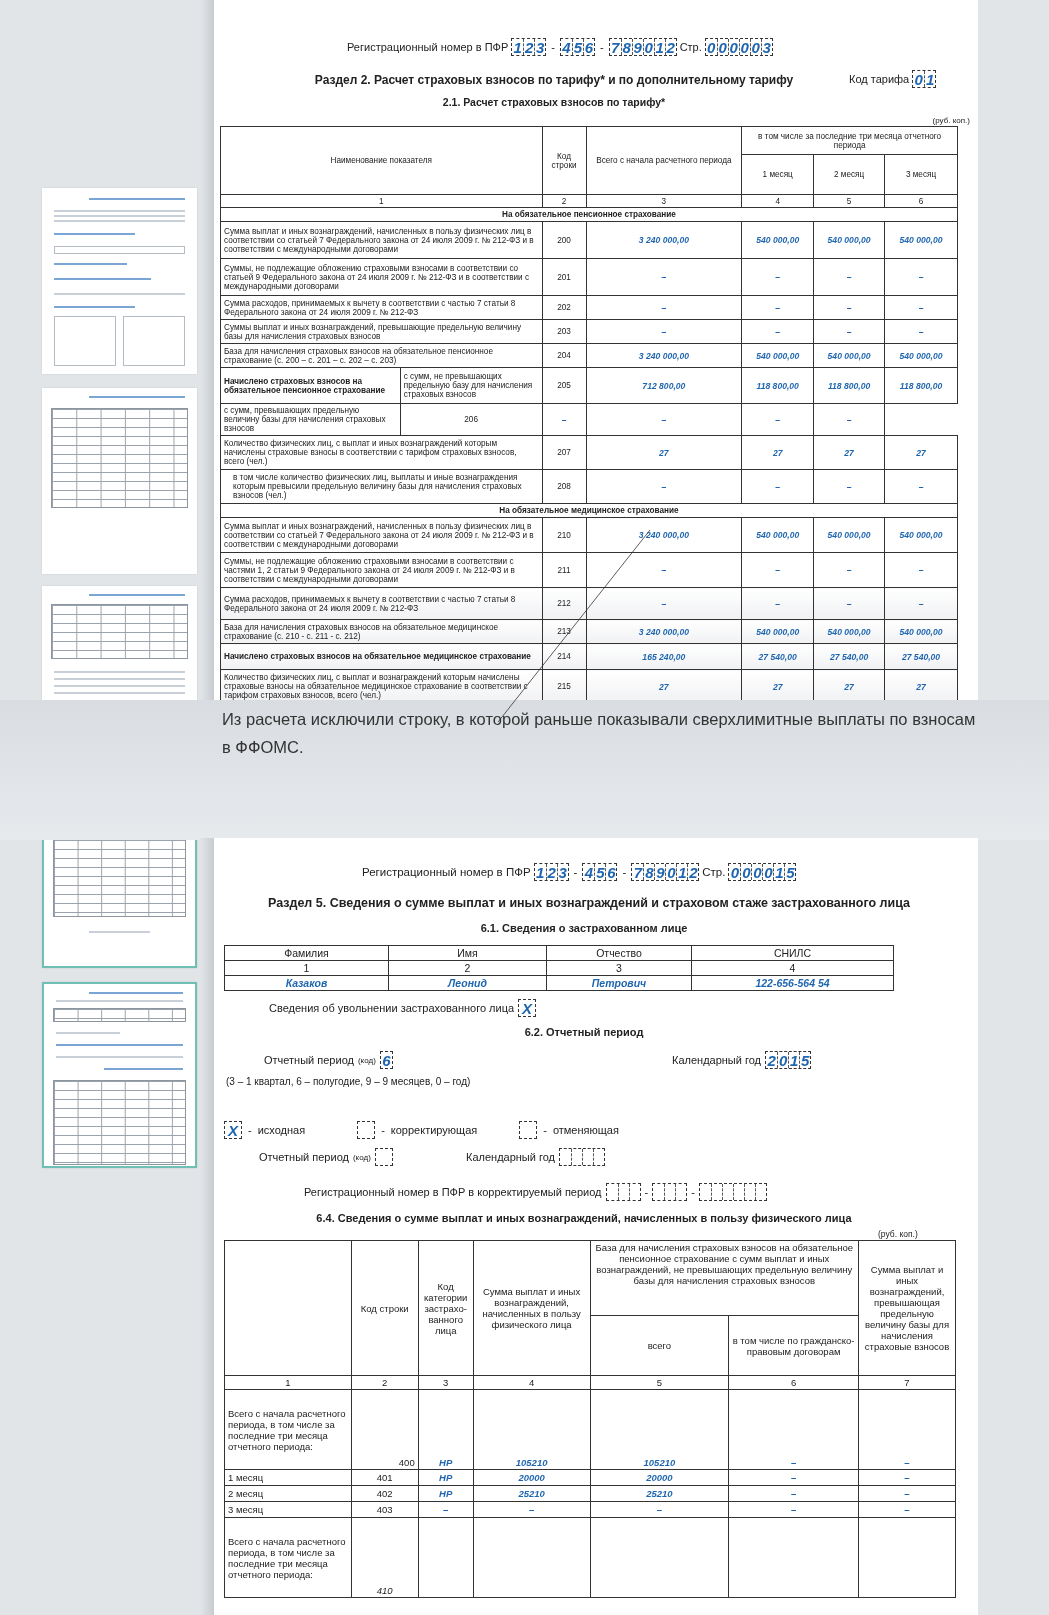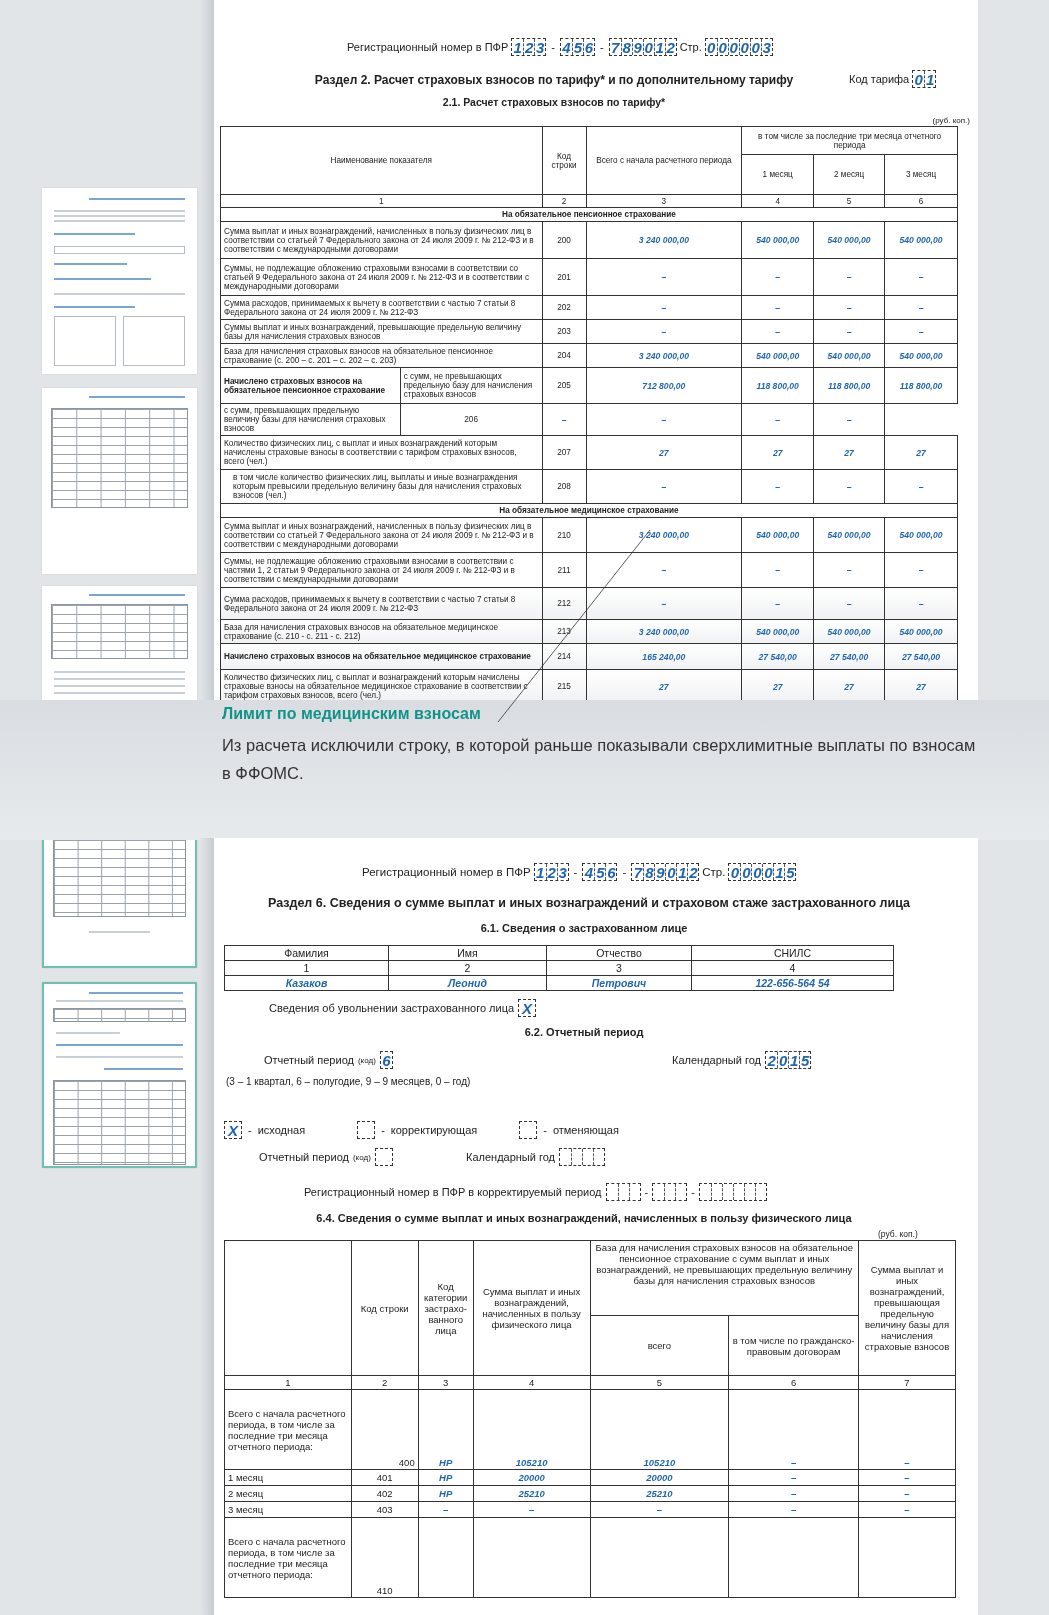--- a/index.html
+++ b/index.html
@@ -305,21 +305,20 @@
           <td class="v">27</td>
           <td class="v">27</td>
           <td class="v">27</td>
         </tr>
       </tbody>
   </table>
 </div>
 
 <div class="lower-shade"></div>
 <div class="callout">
-  <h3>Лимит по медицинским взносам</h3>
   <p>Из расчета исключили строку, в которой раньше показывали сверхлимитные выплаты по взносам в ФФОМС.</p>
 </div>
 <svg class="leader" width="1049" height="760">
   <line x1="650" y1="530" x2="498" y2="722" stroke="#333" stroke-width="0.8"></line>
 </svg>
 
 <div class="shade" style="top:838px;height:777px;"></div>
 <div class="page" style="top:838px;height:777px;overflow:hidden;">
   <div class="reg" style="left:148px;top:25px;font-size:11.5px;">
     <span>Регистрационный номер в ПФР</span>
@@ -346,21 +345,21 @@
     <span>Стр.</span>
     <span class="cells">
         <span class="blue">0</span>
         <span class="blue">0</span>
         <span class="blue">0</span>
         <span class="blue">0</span>
         <span class="blue">1</span>
         <span class="blue">5</span>
       </span>
   </div>
-  <div class="h-sec" style="left:0;top:58px;width:750px;font-size:12.5px;">Раздел 6. Сведения о сумме выплат и иных вознаграждений и страховом стаже застрахованного лица</div>
+  <div class="h-sec" style="left:0;top:58px;width:750px;font-size:12.5px;">Раздел 5. Сведения о сумме выплат и иных вознаграждений и страховом стаже застрахованного лица</div>
   <div class="h-sec" style="left:0;top:84px;width:740px;font-size:11px;">6.1. Сведения о застрахованном лице</div>
 
   <table style="left:10px;top:107px;width:670px;font-size:10.5px;">
     <tbody>
         <tr>
           <td class="c" style="width:164px;">Фамилия</td>
           <td class="c" style="width:158px;">Имя</td>
           <td class="c" style="width:145px;">Отчество</td>
           <td class="c">СНИЛС</td>
         </tr>
@@ -529,21 +528,21 @@
           <td style="font-size: 9.5px;">3 месяц</td>
           <td class="c" style="font-size: 9.5px;">403</td>
           <td class="v" style="font-size: 9.5px;">–</td>
           <td class="v" style="font-size: 9.5px;">–</td>
           <td class="v" style="font-size: 9.5px;">–</td>
           <td class="v" style="font-size: 9.5px;">–</td>
           <td class="v" style="font-size: 9.5px;">–</td>
         </tr>
         <tr style="height: 80px;">
           <td style="font-size: 9.5px;">Всего с начала расчетного периода, в том числе за последние три месяца отчетного периода:</td>
-          <td class="c" style="vertical-align: bottom; font-size: 9.5px;">410</td>
+          <td class="c" style="vertical-align: bottom; font-size: 9.5px; font-style: italic;">410</td>
           <td class="v" style="vertical-align: bottom; font-size: 9.5px;"></td>
           <td class="v" style="vertical-align: bottom; font-size: 9.5px;"></td>
           <td class="v" style="vertical-align: bottom; font-size: 9.5px;"></td>
           <td class="v" style="vertical-align: bottom; font-size: 9.5px;"></td>
           <td class="v" style="vertical-align: bottom; font-size: 9.5px;"></td>
         </tr>
       </tbody>
   </table>
 </div>
 

